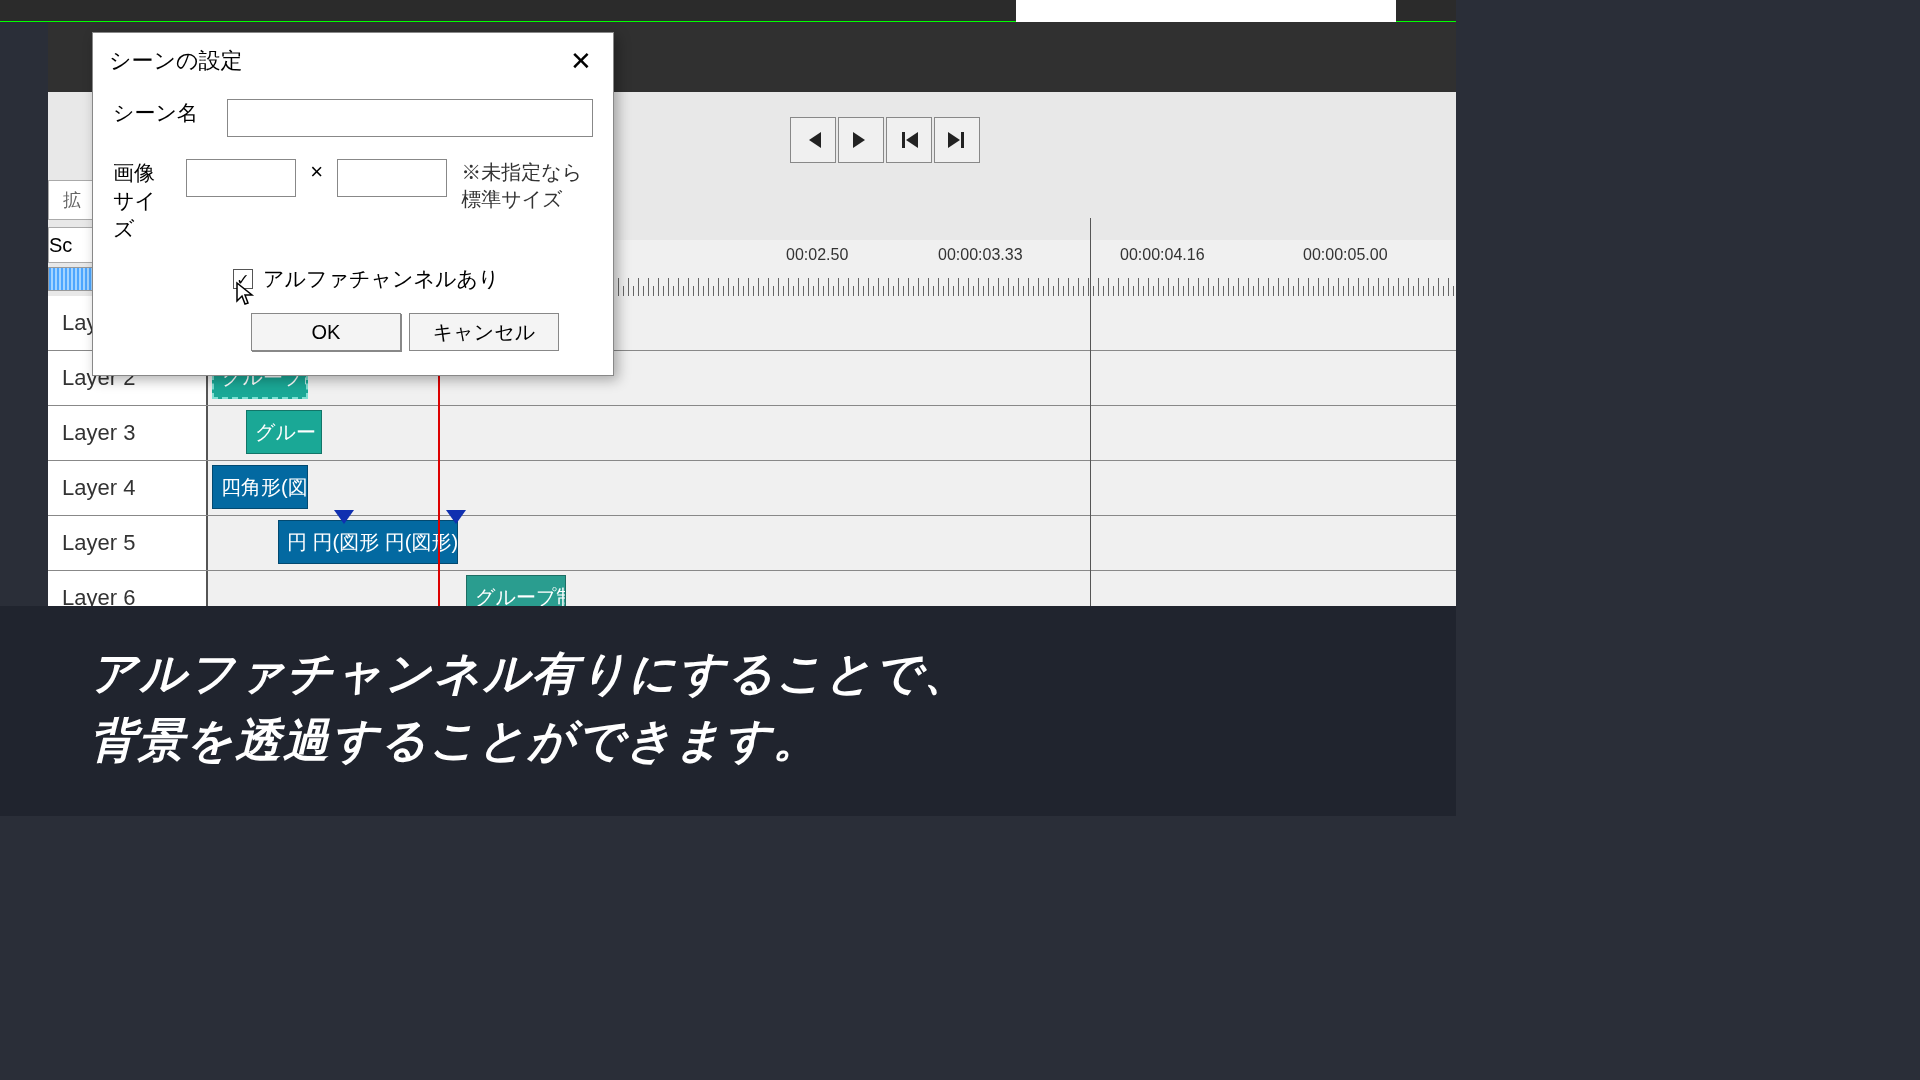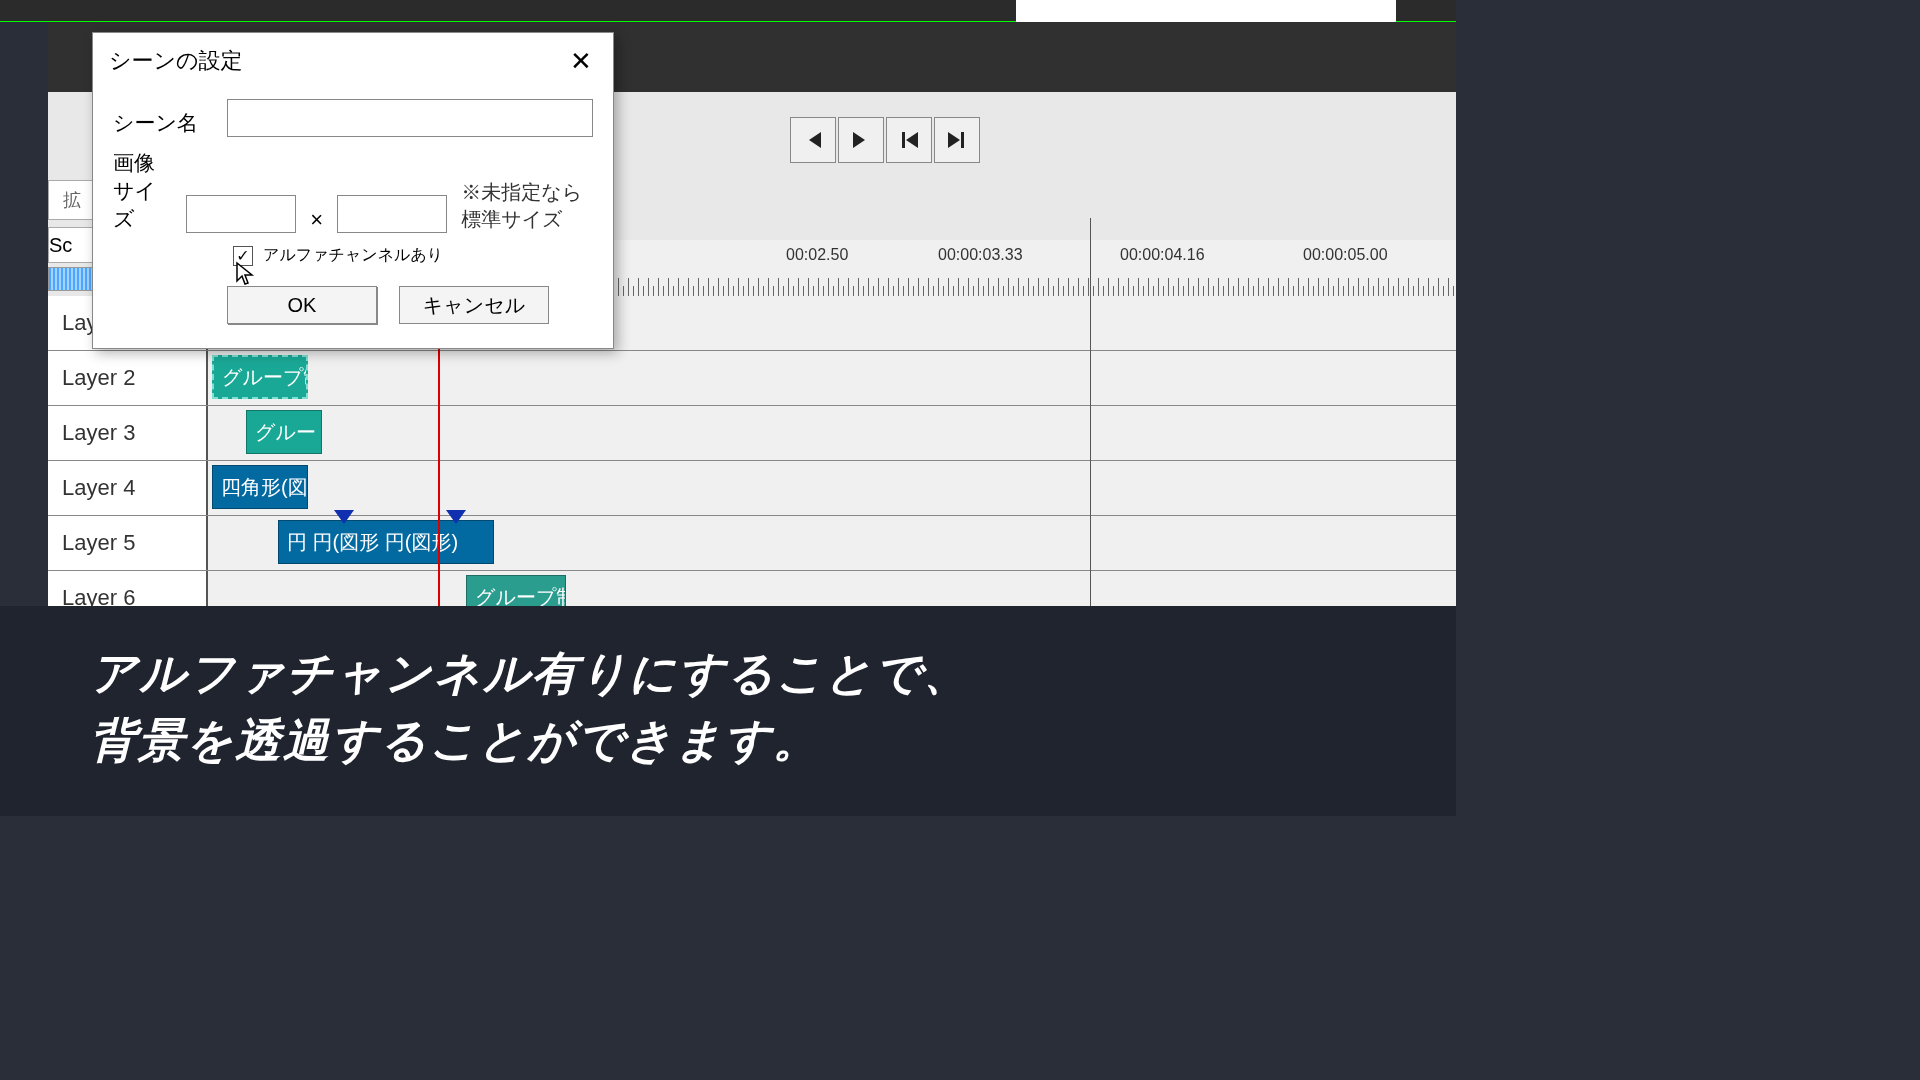--- a/index.html
+++ b/index.html
@@ -37,33 +37,33 @@
   
   .keyframe { position: absolute; top: -6px; width: 0; height: 0; border-left: 10px solid transparent; border-right: 10px solid transparent; border-top: 14px solid #1030b0; }
   
   .playhead { position: absolute; top: 218px; bottom: 210px; width: 2px; background: #d00; left: 438px; z-index: 5; }
   .endmark { position: absolute; top: 218px; bottom: 210px; width: 1px; background: #555; left: 1090px; }
   
   .dialog { position: absolute; top: 32px; left: 92px; width: 522px; background: #fff; border: 1px solid #888; box-shadow: 4px 4px 12px rgba(0,0,0,.3); z-index: 10; }
   .dialog-title { display: flex; justify-content: space-between; align-items: center; padding: 12px 16px; font-size: 22px; }
   .dialog-close { width: 32px; height: 32px; display: flex; align-items: center; justify-content: center; cursor: pointer; font-size: 26px; }
   .dialog-body { padding: 10px 20px 24px 20px; }
-  .form-row { display: flex; align-items: flex-end; margin-bottom: 12px; gap: 14px; }
+  .form-row { display: flex; align-items: flex-start; margin-bottom: 22px; gap: 14px; }
   .form-label { width: 100px; font-size: 21px; }
   .text-input { height: 38px; border: 1px solid #888; padding: 0 6px; font-size: 18px; }
   .wide-input { flex: 1; }
   .size-input { width: 110px; }
   .mult { font-size: 22px; }
   .note { font-size: 20px; color: #333; }
   .check-row { display: flex; align-items: center; gap: 10px; margin-left: 120px; margin-bottom: 20px; position: relative; }
   .checkbox { width: 20px; height: 20px; border: 1px solid #555; display: flex; align-items: center; justify-content: center; font-size: 16px; }
-  .check-label { font-size: 16px; }
+  .check-label { font-size: 21px; }
   .cursor-arrow { position: absolute; left: 2px; top: 16px; width: 0; height: 0; }
   .cursor-arrow svg { position: absolute; width: 20px; height: 26px; }
-  .btn-row { display: flex; gap: 22px; margin-left: 76px; padding-left: 38px; }
+  .btn-row { display: flex; gap: 8px; margin-left: 100px; padding-left: 38px; }
   .dlg-btn { width: 150px; height: 38px; border: 1px solid #888; background: #f4f4f4; font-size: 20px; cursor: pointer; }
   .ok-btn { box-shadow: 1px 1px 0 #888; }
   
   .caption { position: absolute; bottom: 0; left: 0; right: 0; height: 210px; background: #20242e; color: #fff; padding: 34px 90px; font-size: 46px; font-weight: 800; line-height: 1.45; font-style: italic; letter-spacing: 2px; }
   .toolbar-blue { position: absolute; top: 88px; left: 64px; width: 28px; height: 28px; background: #2b7eff; border: 1px solid #555; }
 </style>
 </head>
 <body>
 
 <div class="topbar"></div>
@@ -126,21 +126,21 @@
   </div>
   <div class="layer-row" style="top:439px">
     <div class="layer-label">Layer 4</div>
     <div class="layer-track">
       <div class="clip clip-blue" style="left:4px;width:96px">四角形(図</div>
     </div>
   </div>
   <div class="layer-row" style="top:494px">
     <div class="layer-label">Layer 5</div>
     <div class="layer-track">
-      <div class="clip clip-blue" style="left:70px;width:216px">円 円(図形 円(図形)</div>
+      <div class="clip clip-blue" style="left:70px;width:180px">円 円(図形 円(図形)</div>
       <div class="keyframe" style="left:126px"></div>
       <div class="keyframe" style="left:238px"></div>
     </div>
   </div>
   <div class="layer-row" style="top:549px">
     <div class="layer-label">Layer 6</div>
     <div class="layer-track">
       <div class="clip clip-teal2" style="left:258px;width:100px">グループ制</div>
     </div>
   </div>

